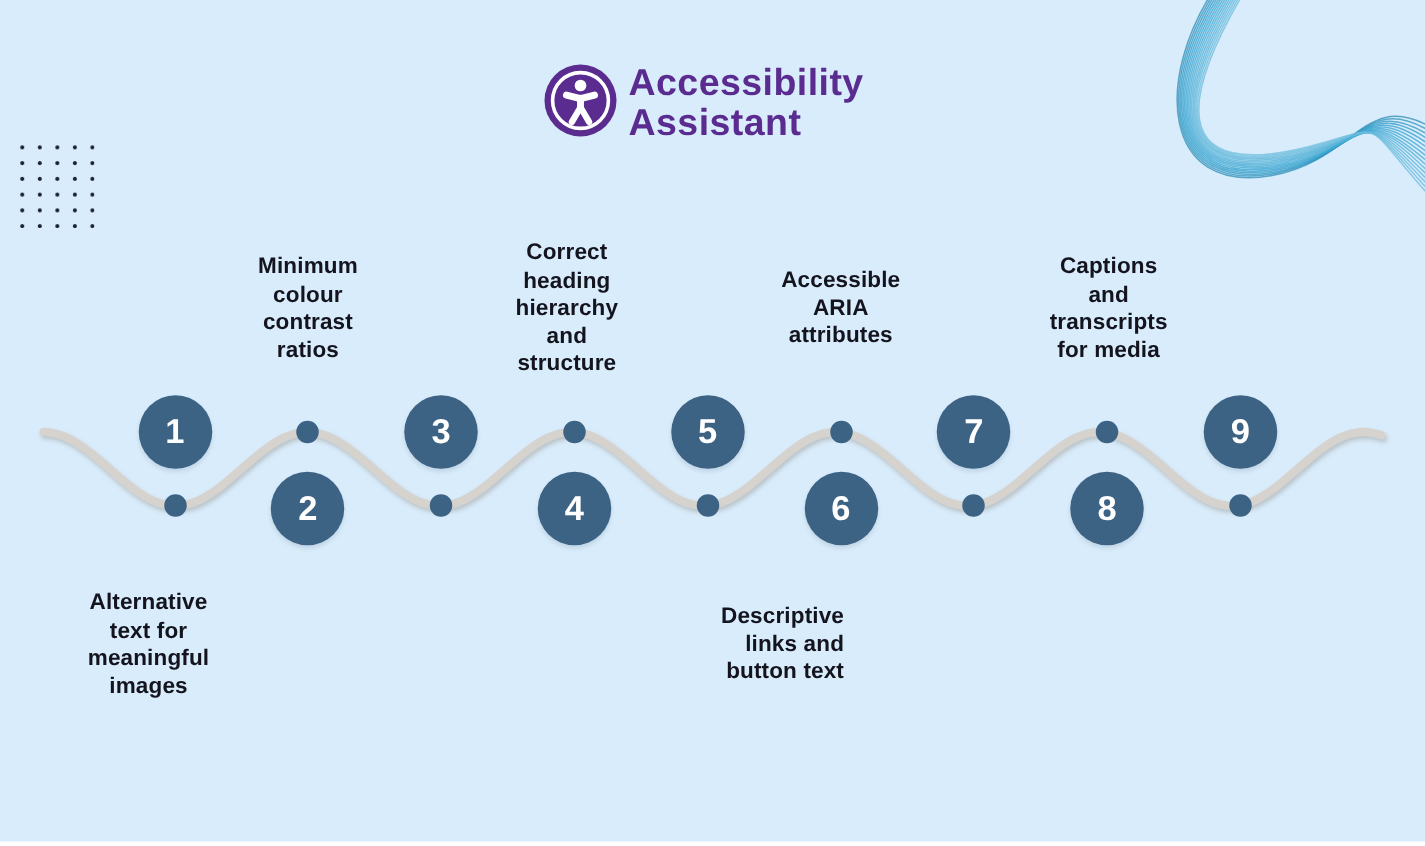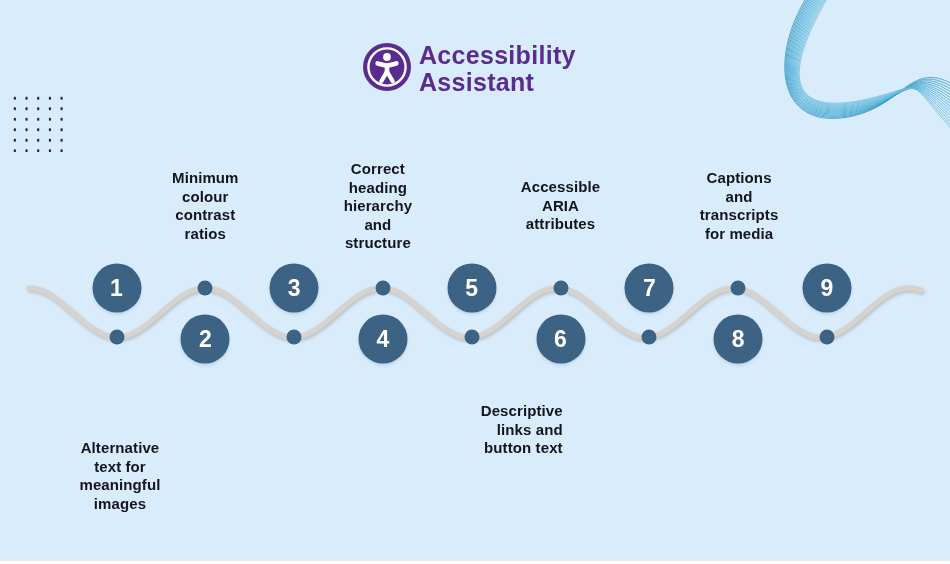--- a/index.html
+++ b/index.html
@@ -92,21 +92,21 @@
 
   <svg class="wave-svg" width="950" height="564" viewBox="0 0 950 564">
     <path id="wave-path" fill="none" stroke="var(--wave)" stroke-width="5.5" stroke-linecap="round" d="M29 288.0 L33 288.3 L37 289.0 L41 290.2 L45 291.9 L49 294.0 L53 296.5 L57 299.3 L61 302.4 L65 305.7 L69 309.1 L73 312.6 L77 316.1 L81 319.5 L85 322.8 L89 325.9 L93 328.7 L97 331.2 L101 333.3 L105 335.0 L109 336.2 L113 336.9 L117 337.2 L121 336.9 L125 336.2 L129 335.0 L133 333.3 L137 331.2 L141 328.7 L145 325.9 L149 322.8 L153 319.5 L157 316.1 L161 312.6 L165 309.1 L169 305.7 L173 302.4 L177 299.3 L181 296.5 L185 294.0 L189 291.9 L193 290.2 L197 289.0 L201 288.3 L205 288.0 L209 288.3 L213 289.0 L217 290.2 L221 291.9 L225 294.0 L229 296.5 L233 299.3 L237 302.4 L241 305.7 L245 309.1 L249 312.6 L253 316.1 L257 319.5 L261 322.8 L265 325.9 L269 328.7 L273 331.2 L277 333.3 L281 335.0 L285 336.2 L289 336.9 L293 337.2 L297 336.9 L301 336.2 L305 335.0 L309 333.3 L313 331.2 L317 328.7 L321 325.9 L325 322.8 L329 319.5 L333 316.1 L337 312.6 L341 309.1 L345 305.7 L349 302.4 L353 299.3 L357 296.5 L361 294.0 L365 291.9 L369 290.2 L373 289.0 L377 288.3 L381 288.0 L385 288.3 L389 289.0 L393 290.2 L397 291.9 L401 294.0 L405 296.5 L409 299.3 L413 302.4 L417 305.7 L421 309.1 L425 312.6 L429 316.1 L433 319.5 L437 322.8 L441 325.9 L445 328.7 L449 331.2 L453 333.3 L457 335.0 L461 336.2 L465 336.9 L469 337.2 L473 336.9 L477 336.2 L481 335.0 L485 333.3 L489 331.2 L493 328.7 L497 325.9 L501 322.8 L505 319.5 L509 316.1 L513 312.6 L517 309.1 L521 305.7 L525 302.4 L529 299.3 L533 296.5 L537 294.0 L541 291.9 L545 290.2 L549 289.0 L553 288.3 L557 288.0 L561 288.3 L565 289.0 L569 290.2 L573 291.9 L577 294.0 L581 296.5 L585 299.3 L589 302.4 L593 305.7 L597 309.1 L601 312.6 L605 316.1 L609 319.5 L613 322.8 L617 325.9 L621 328.7 L625 331.2 L629 333.3 L633 335.0 L637 336.2 L641 336.9 L645 337.2 L649 336.9 L653 336.2 L657 335.0 L661 333.3 L665 331.2 L669 328.7 L673 325.9 L677 322.8 L681 319.5 L685 316.1 L689 312.6 L693 309.1 L697 305.7 L701 302.4 L705 299.3 L709 296.5 L713 294.0 L717 291.9 L721 290.2 L725 289.0 L729 288.3 L733 288.0 L737 288.3 L741 289.0 L745 290.2 L749 291.9 L753 294.0 L757 296.5 L761 299.3 L765 302.4 L769 305.7 L773 309.1 L777 312.6 L781 316.1 L785 319.5 L789 322.8 L793 325.9 L797 328.7 L801 331.2 L805 333.3 L809 335.0 L813 336.2 L817 336.9 L821 337.2 L825 336.9 L829 336.2 L833 335.0 L837 333.3 L841 331.2 L845 328.7 L849 325.9 L853 322.8 L857 319.5 L861 316.1 L865 312.6 L869 309.1 L873 305.7 L877 302.4 L881 299.3 L885 296.5 L889 294.0 L893 291.9 L897 290.2 L901 289.0 L905 288.3 L909 288.0 L913 288.3 L917 289.0 L921 290.2 "></path>
   </svg>
 
   <div class="timeline" id="timeline">
       <div class="step-circle" style="left: 116.5px; top: 288px;">
         <span>1</span>
       </div>
       <div class="step-dot" style="left: 116.5px; top: 337.2px;"></div>
-      <div class="step-label" style="left: 120px; top: 430px; margin-top: 46px;">Alternative
+      <div class="step-label" style="left: 99px; top: 430px;">Alternative
 text for
 meaningful
 images</div>
       <div class="step-circle" style="left: 205.3px; top: 339px;">
         <span>2</span>
       </div>
       <div class="step-dot" style="left: 205.3px; top: 288px;"></div>
       <div class="step-label" style="left: 205.3px; top: 206px;">Minimum
 colour
 contrast

